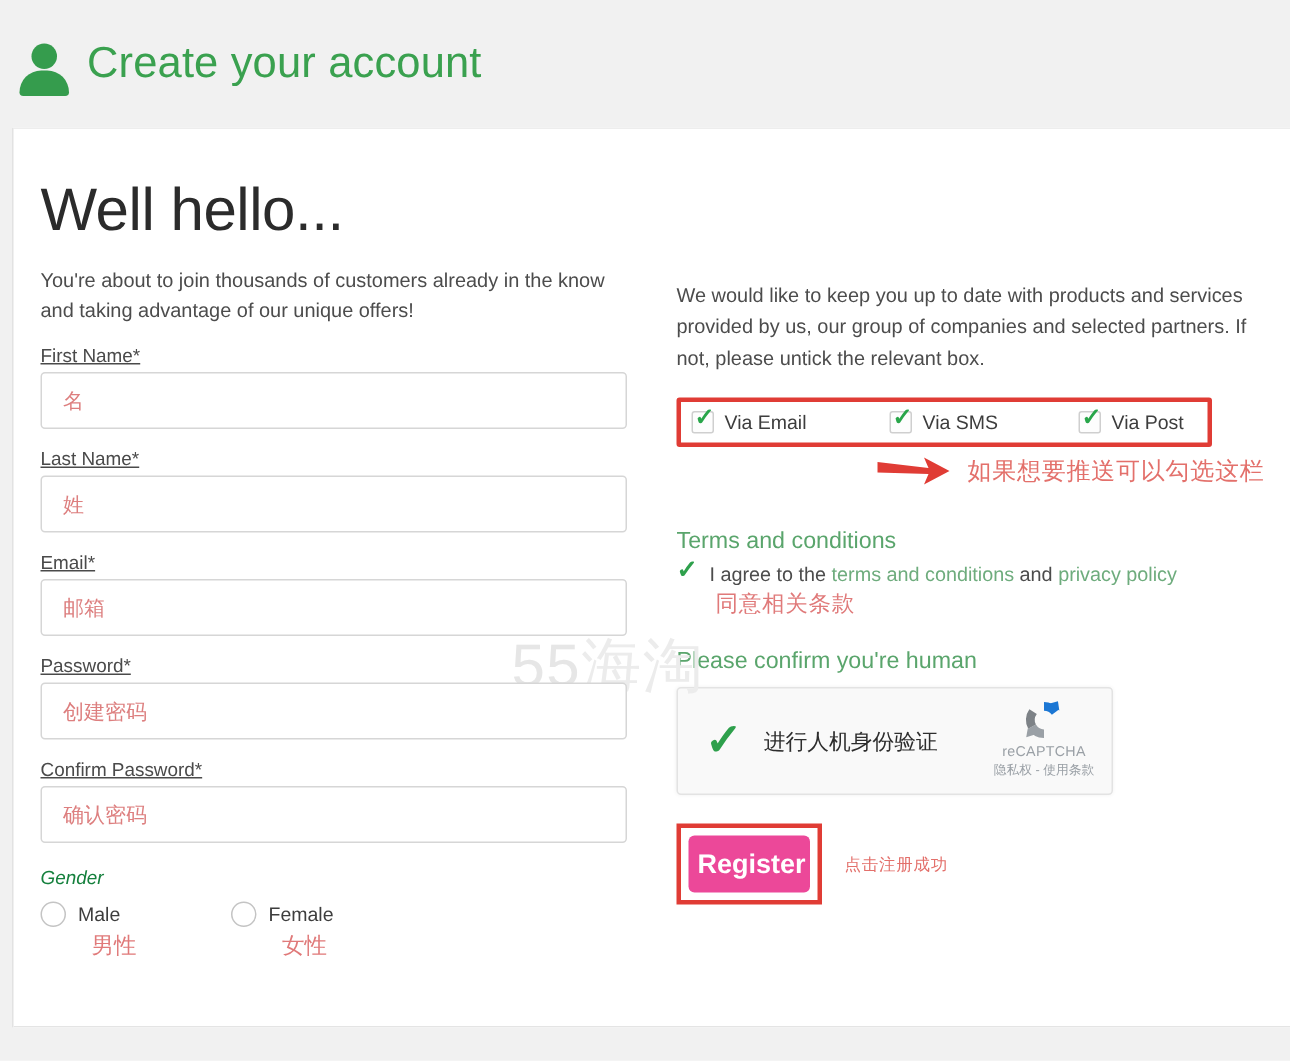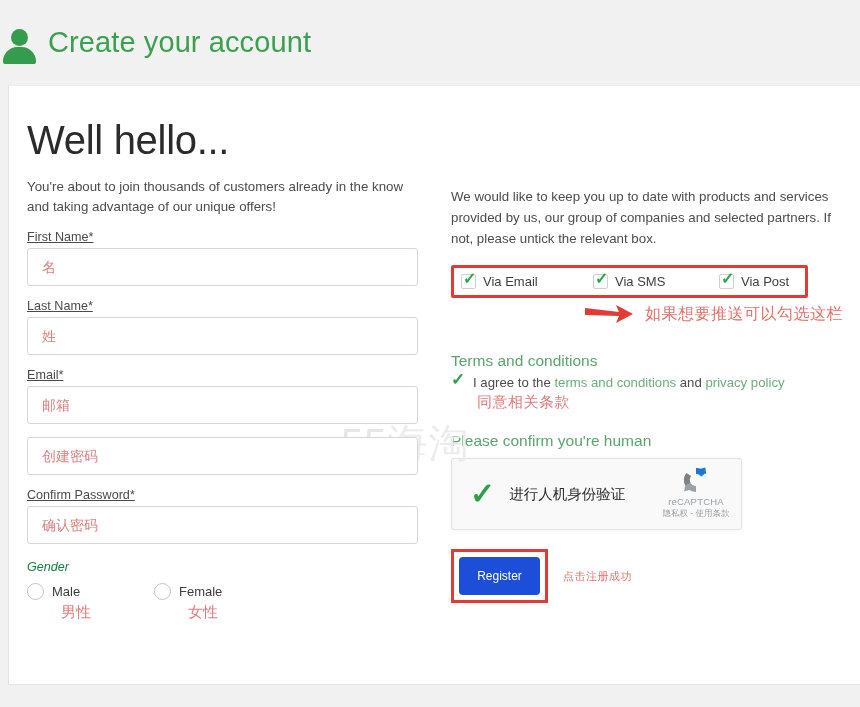--- a/index.html
+++ b/index.html
@@ -17,20 +17,21 @@
   }
 
   
   .page-header {
     position: absolute;
     left: 0; top: 0;
     width: 860px; height: 85px;
     background: #f1f1f1;
     display: flex;
     align-items: center;
+    padding-left: 10px;
   }
   .user-icon {
     width: 38px; height: 42px;
     position: relative;
     margin-right: 10px;
     flex: 0 0 auto;
   }
   .user-icon .head {
     position: absolute;
     left: 11px; top: 7px;
@@ -344,27 +345,28 @@
   }
   .register-box {
     border: 3px solid #e03c35;
     padding: 5px;
     display: inline-block;
     background: #fff;
   }
   .register-btn {
     width: 81px;
     height: 38px;
-    background: #1d4ed8;
+    background: #ec4899;
     border: none;
     border-radius: 4px;
     color: #ffffff;
-    font-size: 12px;
+    font-size: 18px;
     font-family: "Liberation Sans", sans-serif;
     cursor: pointer;
+    font-weight: bold;
   }
   .register-note {
     font-size: 11px;
     color: #e3706b;
     margin-left: 15px;
     letter-spacing: 0.5px;
     white-space: nowrap;
   }
 </style>
 </head>
@@ -397,20 +399,21 @@
         <div class="field-label">Last Name*</div>
         <input class="text-input" type="text" placeholder="姓" style="">
       </div>
 
       <div class="field">
         <div class="field-label">Email*</div>
         <input class="text-input" type="text" placeholder="邮箱" style="">
       </div>
 
       <div class="field">
+        <div class="field-label">Password*</div>
         <input class="text-input" type="text" placeholder="创建密码" style="">
       </div>
 
       <div class="field">
         <div class="field-label">Confirm Password*</div>
         <input class="text-input" type="text" placeholder="确认密码" style="">
       </div>
 
       <div class="gender-block">
         <div class="gender-label">Gender</div>

